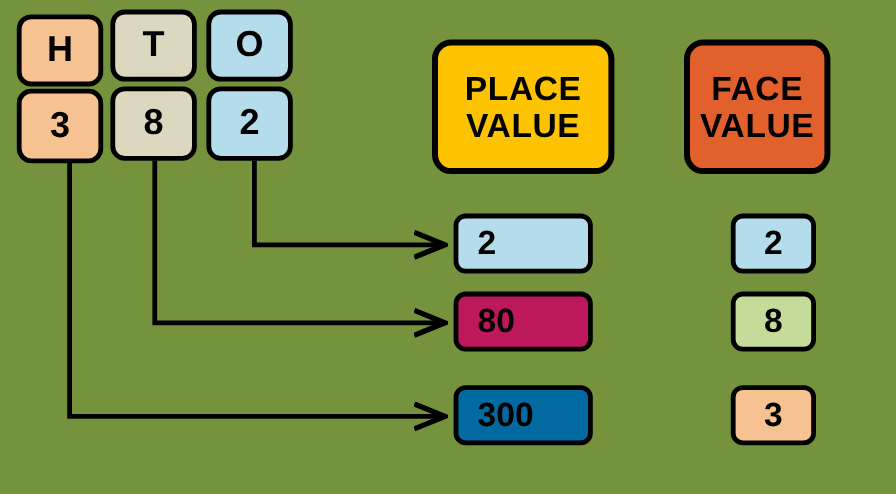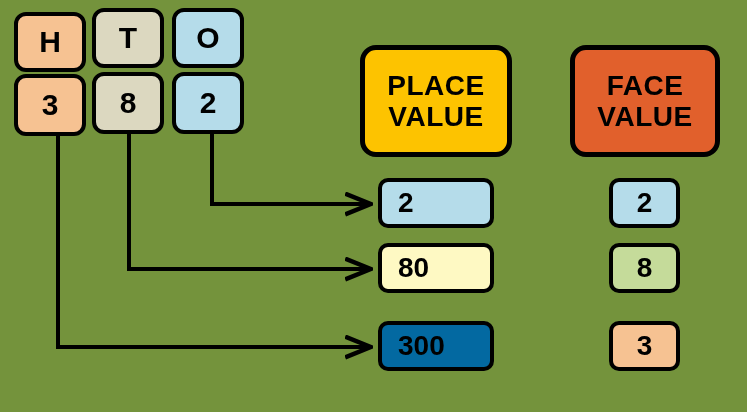--- a/index.html
+++ b/index.html
@@ -43,21 +43,20 @@
     font-size: 30px;
   }
   
   .cat-header {
     height: 112px;
     font-size: 28px;
     letter-spacing: 0.5px;
     flex-direction: column;
     border-width: 5px;
     border-radius: 16px;
-    margin-top: 12px;
   }
   
   .value-box {
     height: 50px;
     font-size: 28px;
     justify-content: flex-start;
     padding-left: 16px;
     border-radius: 10px;
   }
   .value-box.face {
@@ -107,29 +106,29 @@
   </div>
   <div class="box digit-cell" style="left:172px; top:72px; background:#B5DCEA;">
     <span>2</span>
   </div>
 
   <div class="box cat-header" style="left:360px; top:33px; width:152px; background:#FDC300;">
     <span>PLACE</span>
     <span>VALUE</span>
   </div>
 
-  <div class="box cat-header" style="left:570px; top:33px; width:150px; background:#E1602C;">
+  <div class="box cat-header" style="left:570px; top:33px; width:122px; background:#E1602C;">
     <span>FACE</span>
     <span>VALUE</span>
   </div>
 
   <div class="box value-box" style="left:378px; top:178px; width:116px; background:#B5DCEA;">
     <span>2</span>
   </div>
-  <div class="box value-box" style="left:378px; top:243px; width:116px; background:#fef9c3;">
+  <div class="box value-box" style="left:378px; top:243px; width:116px; background:#be185d;">
     <span>80</span>
   </div>
   <div class="box value-box" style="left:378px; top:321px; width:116px; background:#0369a1;">
     <span>300</span>
   </div>
 
   <div class="box value-box face" style="left:609px; top:178px; width:71px; background:#B5DCEA;">
     <span>2</span>
   </div>
   <div class="box value-box face" style="left:609px; top:243px; width:71px; background:#C5DB9A;">

